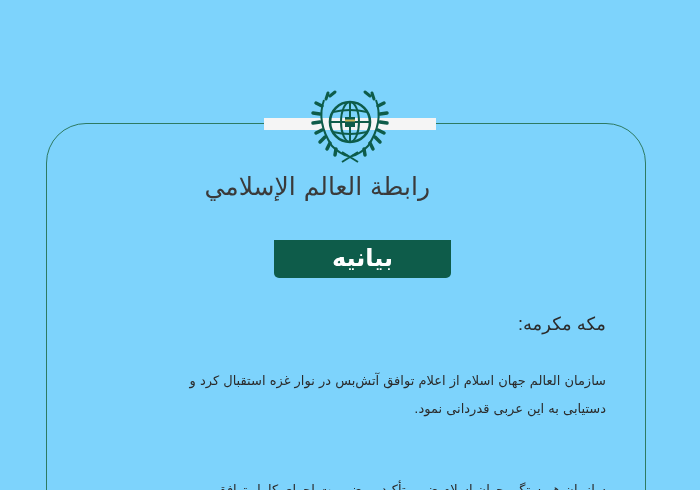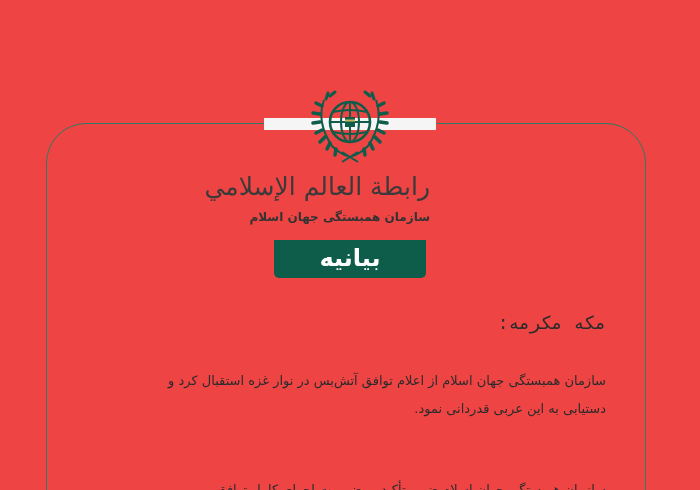--- a/index.html
+++ b/index.html
@@ -7,21 +7,21 @@
       padding: 0;
       width: 700px;
       height: 490px;
       overflow: hidden;
       background: #f5f5f5;
     }
     .page {
       position: relative;
       width: 700px;
       height: 490px;
-      background: #ef4444;
+      background: #7dd3fc;
       font-family: "DejaVu Sans", sans-serif;
     }
     .frame {
       position: absolute;
       left: 46px;
       top: 123px;
       width: 600px;
       height: 420px;
       border: 1.5px solid #2e7a62;
       border-radius: 40px;
@@ -67,38 +67,38 @@
       font-weight: bold;
       font-size: 12px;
       line-height: 20px;
       color: #333333;
       white-space: nowrap;
     }
     .banner {
       position: absolute;
       left: 274px;
       top: 240px;
-      width: 152px;
+      width: 177px;
       height: 38px;
       background: #0e5c4a;
       border-radius: 0 0 5px 5px;
       color: #ffffff;
       text-align: center;
       direction: rtl;
       font-family: "DejaVu Sans", sans-serif;
       font-weight: bold;
       font-size: 24px;
       line-height: 36px;
     }
     .salutation {
       position: absolute;
       right: 94px;
       top: 310px;
       direction: rtl;
-      font-family: Liberation Mono, monospace;
+      font-family: Liberation Sans, sans-serif;
       font-size: 18px;
       line-height: 28px;
       color: #2b2b2b;
       white-space: nowrap;
     }
     .body-text {
       position: absolute;
       left: 88px;
       right: 94px;
       top: 367px;
@@ -154,28 +154,27 @@
 
       <path d="M66 14 Q74 36 58 60 Q50 68 42 70" fill="none" stroke="#0e5c4a" stroke-width="2"></path>
       <path d="M68 20 l6 -3 M70 28 l7 -1 M70 36 l7 1 M68 44 l6 3 M65 51 l5 5 M60 57 l3 6 M54 63 l1 6" stroke="#0e5c4a" stroke-width="3.5" stroke-linecap="round"></path>
       <path d="M64 13 l-2 -6 M60 10 l-5 -4" stroke="#0e5c4a" stroke-width="3" stroke-linecap="round"></path>
 
       <path d="M32 76 L48 66 M48 76 L32 66" stroke="#0e5c4a" stroke-width="2"></path>
     </svg>
   </div>
 
   <div class="calligraphy">رابطة العالم الإسلامي</div>
-  <div class="subtitle">سازمان همبستگی جهان اسلام</div>
 
   <div class="banner">
     <span>بیانیه</span>
   </div>
 
   <div class="salutation">مکه مکرمه:</div>
 
   <div class="body-text">
-    <span class="body-line">سازمان همبستگی جهان اسلام از اعلام توافق آتش‌بس در نوار غزه استقبال  کرد و</span>
+    <span class="body-line">سازمان العالم جهان اسلام از اعلام توافق آتش‌بس در نوار غزه استقبال  کرد و</span>
     <span class="body-line">دستیابی به این عربی قدردانی نمود.</span>
   </div>
 
   <div class="body-text-2">سازمان همبستگی جهان اسلام ضمن تأکید بر ضرورت اجرای کامل توافق</div>
 
 </div>
 
 </body></html>

